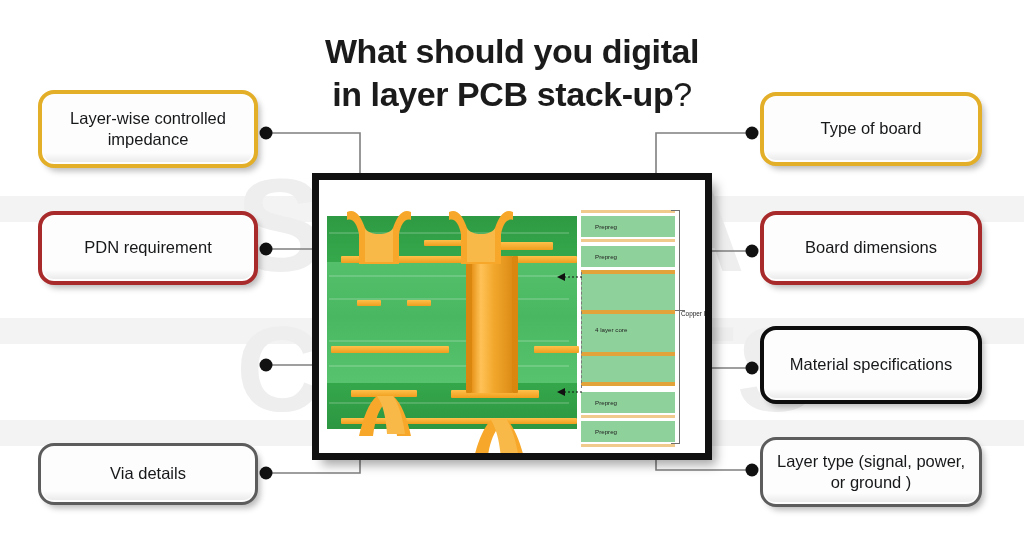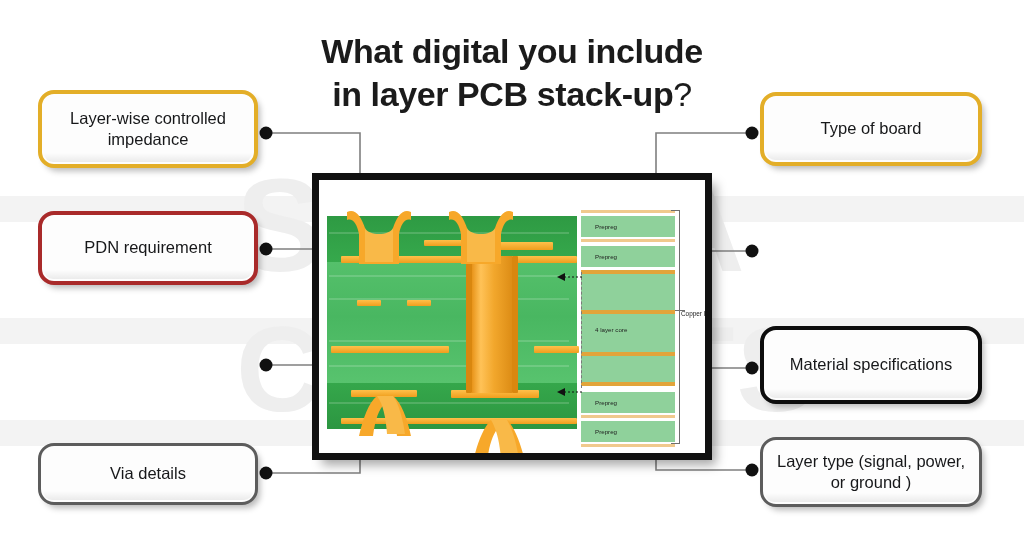--- a/index.html
+++ b/index.html
@@ -179,21 +179,21 @@
 <div id="stage">
 
   <div class="band" style="top:196px"></div>
   <div class="band" style="top:318px"></div>
   <div class="band" style="top:420px"></div>
 
   <div class="wm wm-top">SIERRA</div>
   <div class="wm wm-bot">CIRCUITS</div>
 
   <div id="title">
-    <div>What digital you include</div>
+    <div>What should you digital</div>
     <div>
       <span>in layer PCB stack-up</span><span class="q">?</span>
     </div>
   </div>
 
   <svg id="links" viewBox="0 0 1024 536">
 
     <path d="M266,133 L360,133 L360,186" fill="none" stroke="#7f7f7f" stroke-width="1.6"></path>
 
     <path d="M266,249 L312,249" fill="none" stroke="#7f7f7f" stroke-width="1.6"></path>
@@ -226,20 +226,23 @@
   <div id="box-l2" class="box red">
     <span>PDN requirement</span>
   </div>
   <div id="box-r1" class="box gold">
     <span>Type of board</span>
   </div>
 
   <div id="box-l4" class="box gray">
     <span>Via details</span>
   </div>
+  <div id="box-r2" class="box red">
+    <span>Board dimensions</span>
+  </div>
   <div id="box-r3" class="box black">
     <span>Material specifications</span>
   </div>
   <div id="box-r4" class="box gray">
     <span>Layer type (signal, power, or ground )</span>
   </div>
 
   <div id="pcb-frame">
     <div id="pcb-inner">
 

